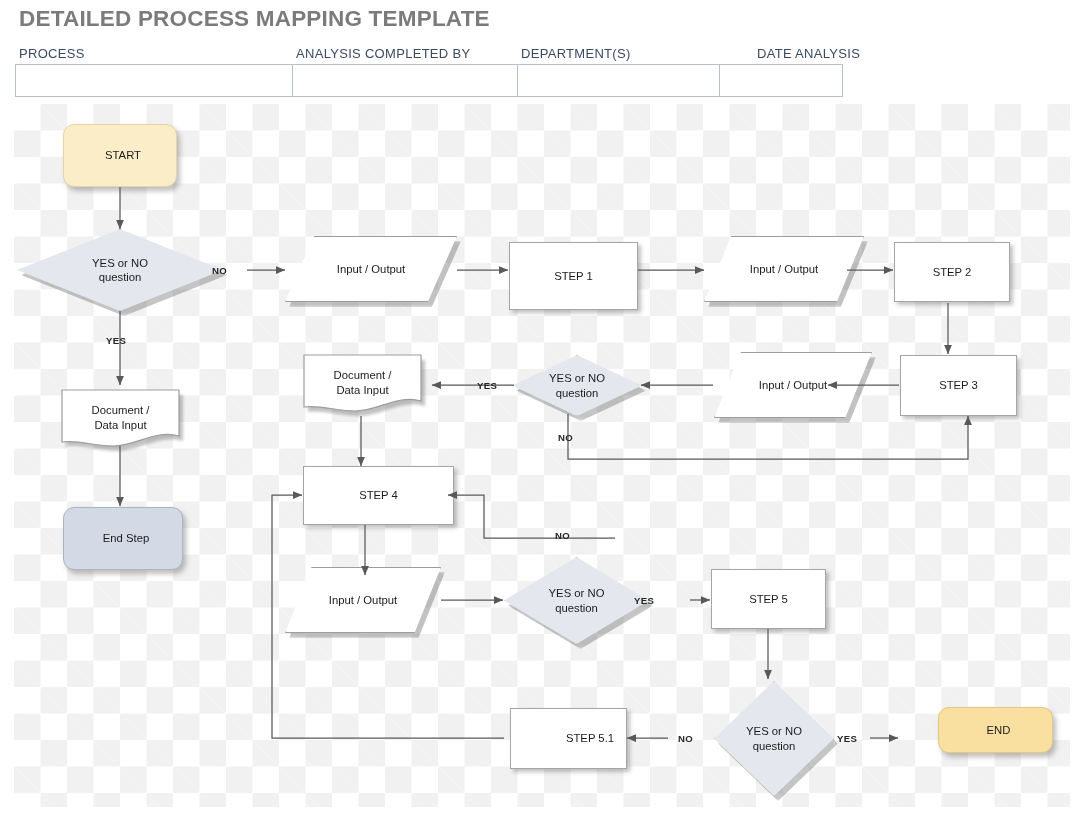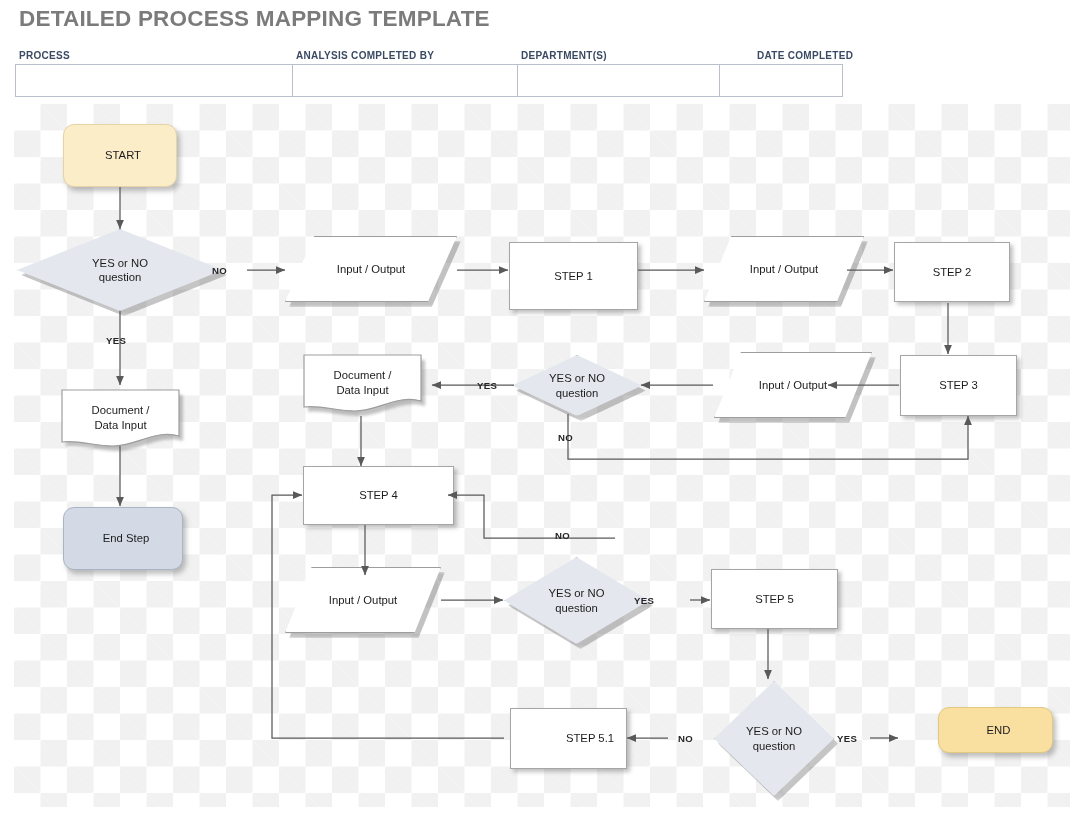--- a/index.html
+++ b/index.html
@@ -33,22 +33,22 @@
     position: absolute;
     left: 15px;
     top: 48px;
   }
   #header-labels {
     display: flex;
     align-items: flex-end;
     height: 13px;
   }
   .header-label {
-    font-size: 10px;
-    font-weight: bold;
+    font-size: 13px;
+    font-weight: normal;
     color: #3b4a63;
     letter-spacing: 0.3px;
     white-space: nowrap;
     box-sizing: border-box;
     padding-left: 4px;
   }
   #header-cells {
     display: flex;
     margin-top: 3px;
   }
@@ -179,21 +179,21 @@
 </head>
 <body>
 
 <div id="page-title">DETAILED PROCESS MAPPING TEMPLATE</div>
 
 <div id="header-table">
   <div id="header-labels">
     <div class="header-label" style="width:277px">PROCESS</div>
     <div class="header-label" style="width:225px">ANALYSIS COMPLETED BY</div>
     <div class="header-label" style="width:222px">DEPARTMENT(S)</div>
-    <div class="header-label" style="width:124px;padding-left:18px">DATE COMPLETED</div>
+    <div class="header-label" style="width:124px;padding-left:18px">DATE ANALYSIS</div>
   </div>
   <div id="header-cells">
     <div class="header-cell" style="width:277px"></div>
     <div class="header-cell" style="width:225px"></div>
     <div class="header-cell" style="width:202px"></div>
     <div class="header-cell" style="width:124px"></div>
   </div>
 </div>
 
 <div id="canvas">
@@ -329,21 +329,21 @@
     <div class="poly"></div>
     <span class="lbl">Input / Output</span>
   </div>
 
   <div class="node shape-dec" style="left:490px; top:453px; width:145px; height:87px;">
     <div class="poly-shadow"></div>
     <div class="poly"></div>
     <span class="lbl ml">YES or NO<br>question</span>
   </div>
 
-  <div class="node shape-process" style="left:697px; top:465px; width:127px; height:60px;">
+  <div class="node shape-process" style="left:697px; top:465px; width:115px; height:60px;">
     <span class="lbl">STEP 5</span>
   </div>
 
   <div class="node shape-dec" style="left:700px; top:577px; width:120px; height:115px;">
     <div class="poly-shadow"></div>
     <div class="poly"></div>
     <span class="lbl ml">YES or NO<br>question</span>
   </div>
 
   <div class="node shape-process" style="left:496px; top:604px; width:117px; height:61px;padding-left:43px;">

